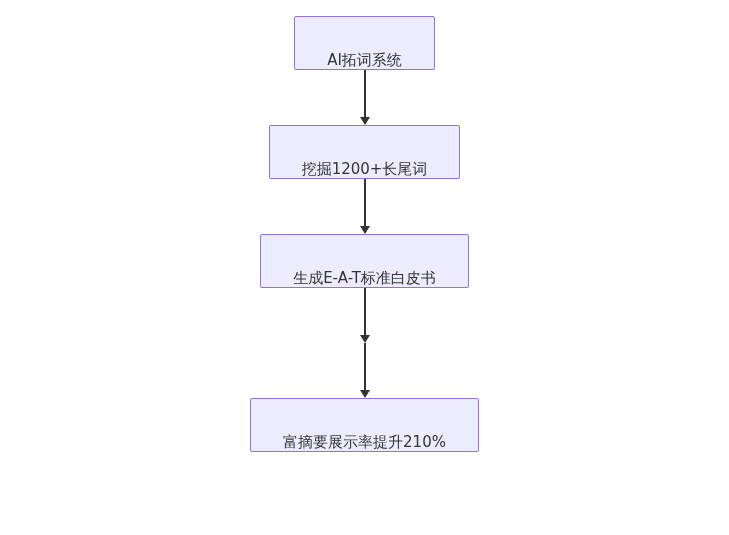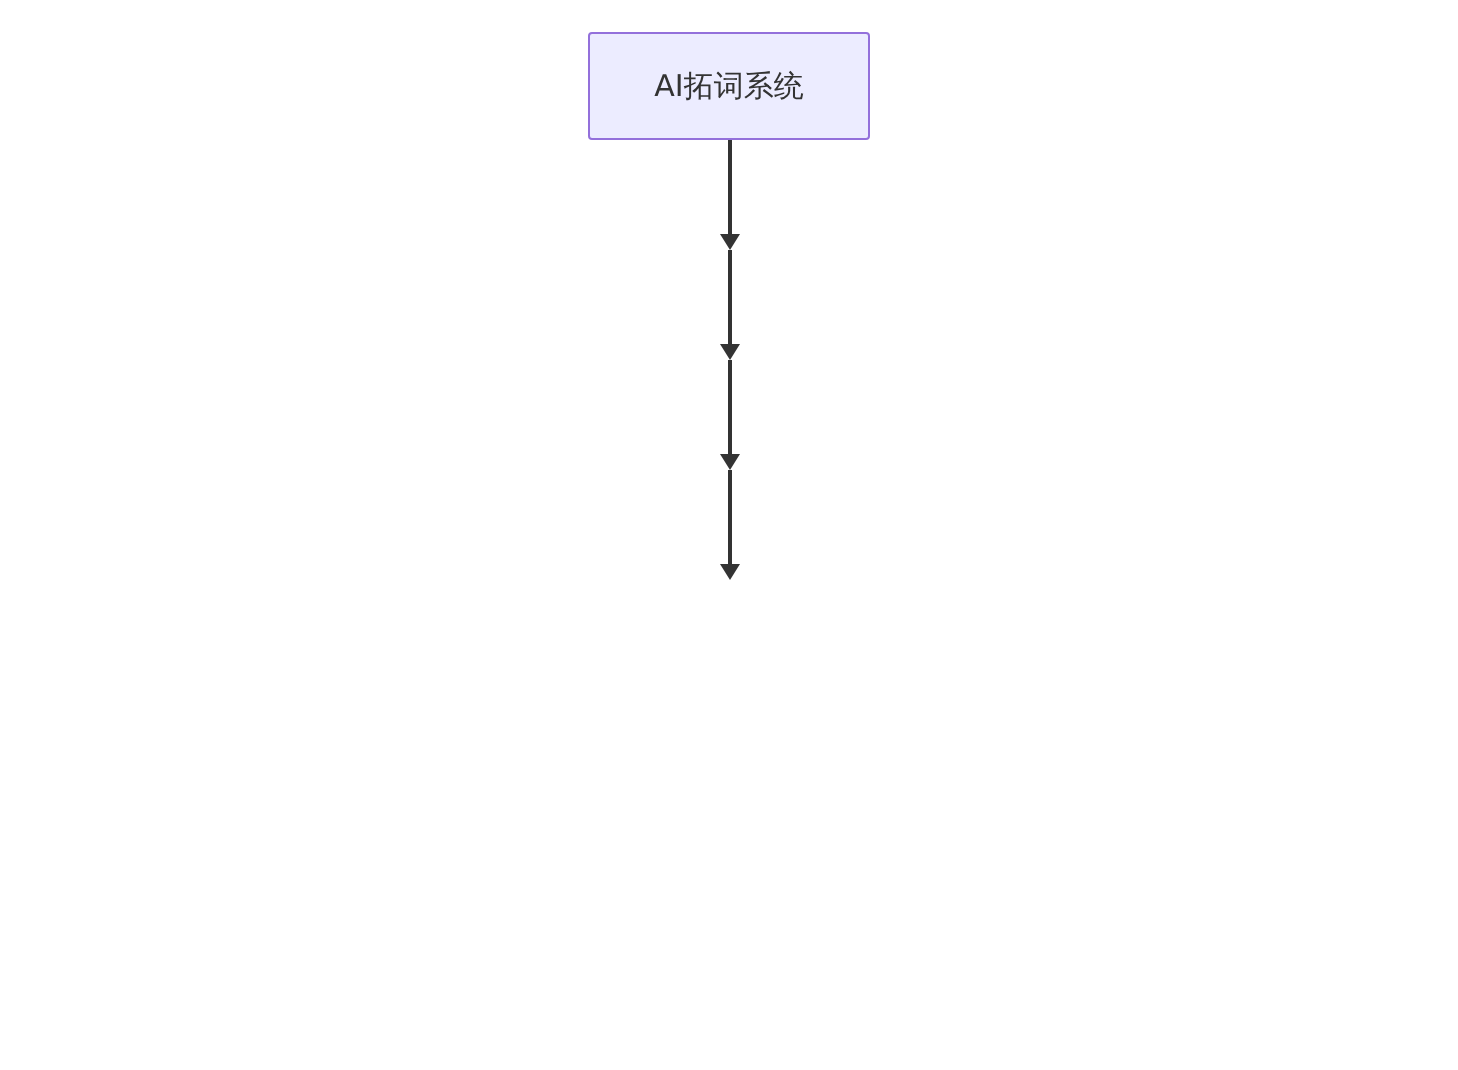--- a/index.html
+++ b/index.html
@@ -20,23 +20,23 @@
     padding-top: 16px;
     overflow: hidden;
   }
   .flow-node {
     background: #ECECFF;
     border: 1px solid #9370DB;
     color: #333333;
     font-size: 15px;
     line-height: 1;
     height: 54px;
-    padding: 16px 32px;
+    padding: 1px 32px;
     display: flex;
-    align-items: center;
+    align-items: flex-end;
     justify-content: center;
     border-radius: 2px;
     white-space: nowrap;
   }
   .flow-arrow {
     height: 55px;
     display: flex;
     flex-direction: column;
     align-items: center;
   }
@@ -61,32 +61,41 @@
 
   <div class="flow-node">
     <span>AI拓词系统</span>
   </div>
 
   <div class="flow-arrow">
     <div class="shaft"></div>
     <div class="head"></div>
   </div>
 
+  <div class="flow-node">
+    <span>挖掘1200+长尾词</span>
+  </div>
+
+  <div class="flow-arrow">
+    <div class="shaft"></div>
+    <div class="head"></div>
+  </div>
+
+  <div class="flow-node">
+    <span>生成E-A-T标准白皮书</span>
+  </div>
 
   <div class="flow-arrow">
     <div class="shaft"></div>
     <div class="head"></div>
   </div>
 
 
   <div class="flow-arrow">
     <div class="shaft"></div>
     <div class="head"></div>
   </div>
 
-
-  <div class="flow-arrow">
-    <div class="shaft"></div>
-    <div class="head"></div>
+  <div class="flow-node">
+    <span>富摘要展示率提升210%</span>
   </div>
-
 
 </div>
 
 </body></html>

